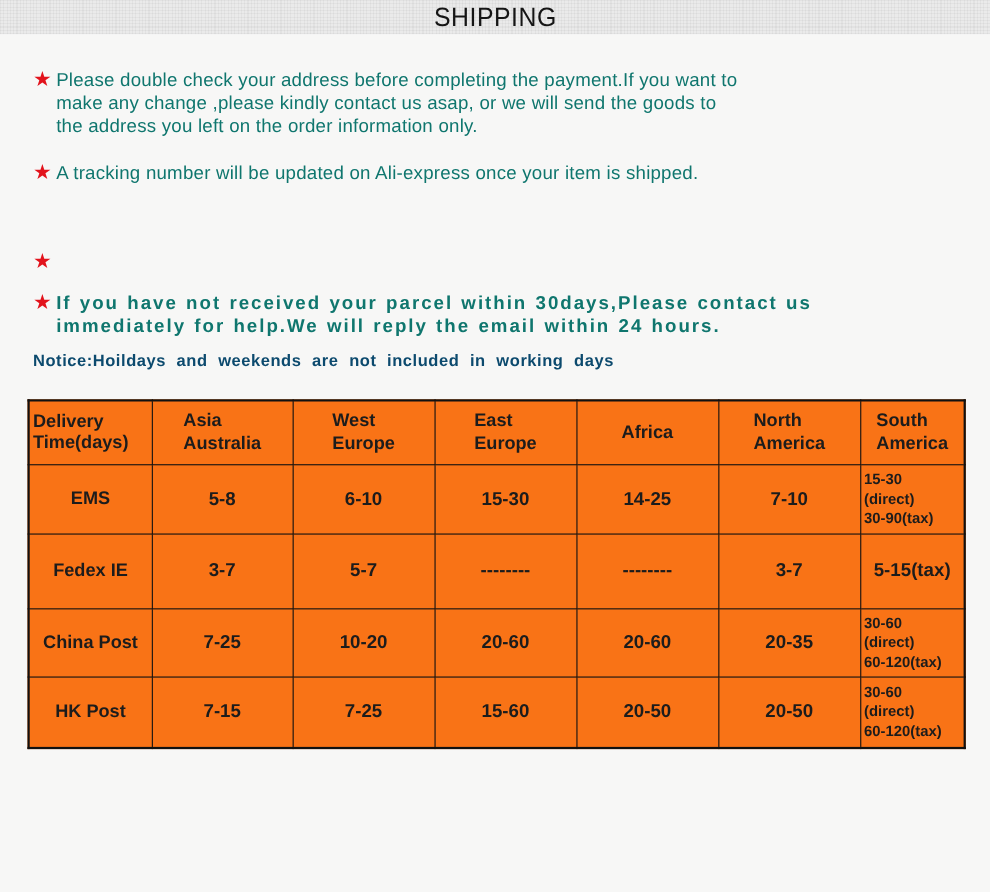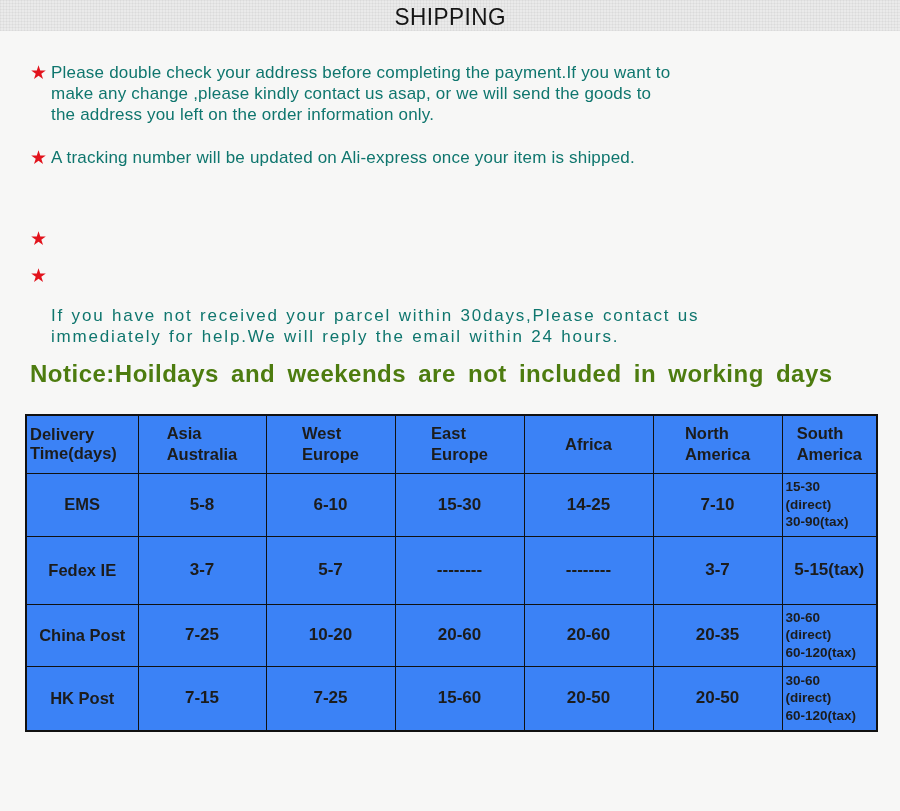--- a/index.html
+++ b/index.html
@@ -23,30 +23,30 @@
     transform:scaleX(.94);
   }
   .notes { padding-left:30px; }
   .bullet { display:flex; align-items:flex-start; }
   .bullet:nth-child(1){ margin-top:31px; }
   .bullet:nth-child(2){ margin-top:22px; }
   .bullet:nth-child(3){ margin-top:60px; }
   .bullet:nth-child(4){ margin-top:16px; }
   .star { color:#e2131c; font-size:19px; line-height:21px; margin-right:4px; flex:none; }
   .note-text { white-space:pre-line; font-size:17px; line-height:21px; letter-spacing:.2px; color:#0f766e; }
-  .bullet.em .note-text { font-weight:normal; letter-spacing:1.8px; word-spacing:1px;margin-top:40px; }
+  .bullet.em .note-text { font-weight:bold; letter-spacing:1.8px; word-spacing:1px; }
   .notice {
     margin:13px 0 0 30px;
-    color:#4d7c0f; font-weight:bold; font-size:24px;
+    color:#0c4a6e; font-weight:bold; font-size:15px;
     letter-spacing:.5px; word-spacing:5px;
   }
   table.ship {
     border-collapse:collapse; table-layout:fixed;
     margin:26px 0 0 25px;
-    background:#3b82f6;
+    background:#f97316;
     border:2px solid #111;
   }
   .ship th, .ship td { border:1px solid #111; overflow:hidden; }
   .ship thead tr { height:58px; }
   .ship tbody tr:nth-child(1){ height:63px; }
   .ship tbody tr:nth-child(2){ height:68px; }
   .ship tbody tr:nth-child(3){ height:62px; }
   .ship tbody tr:nth-child(4){ height:65px; }
   .ship tbody tr:nth-child(5){ height:65px; }
   .ship th { font-weight:bold; font-size:16.5px; text-align:center; }

